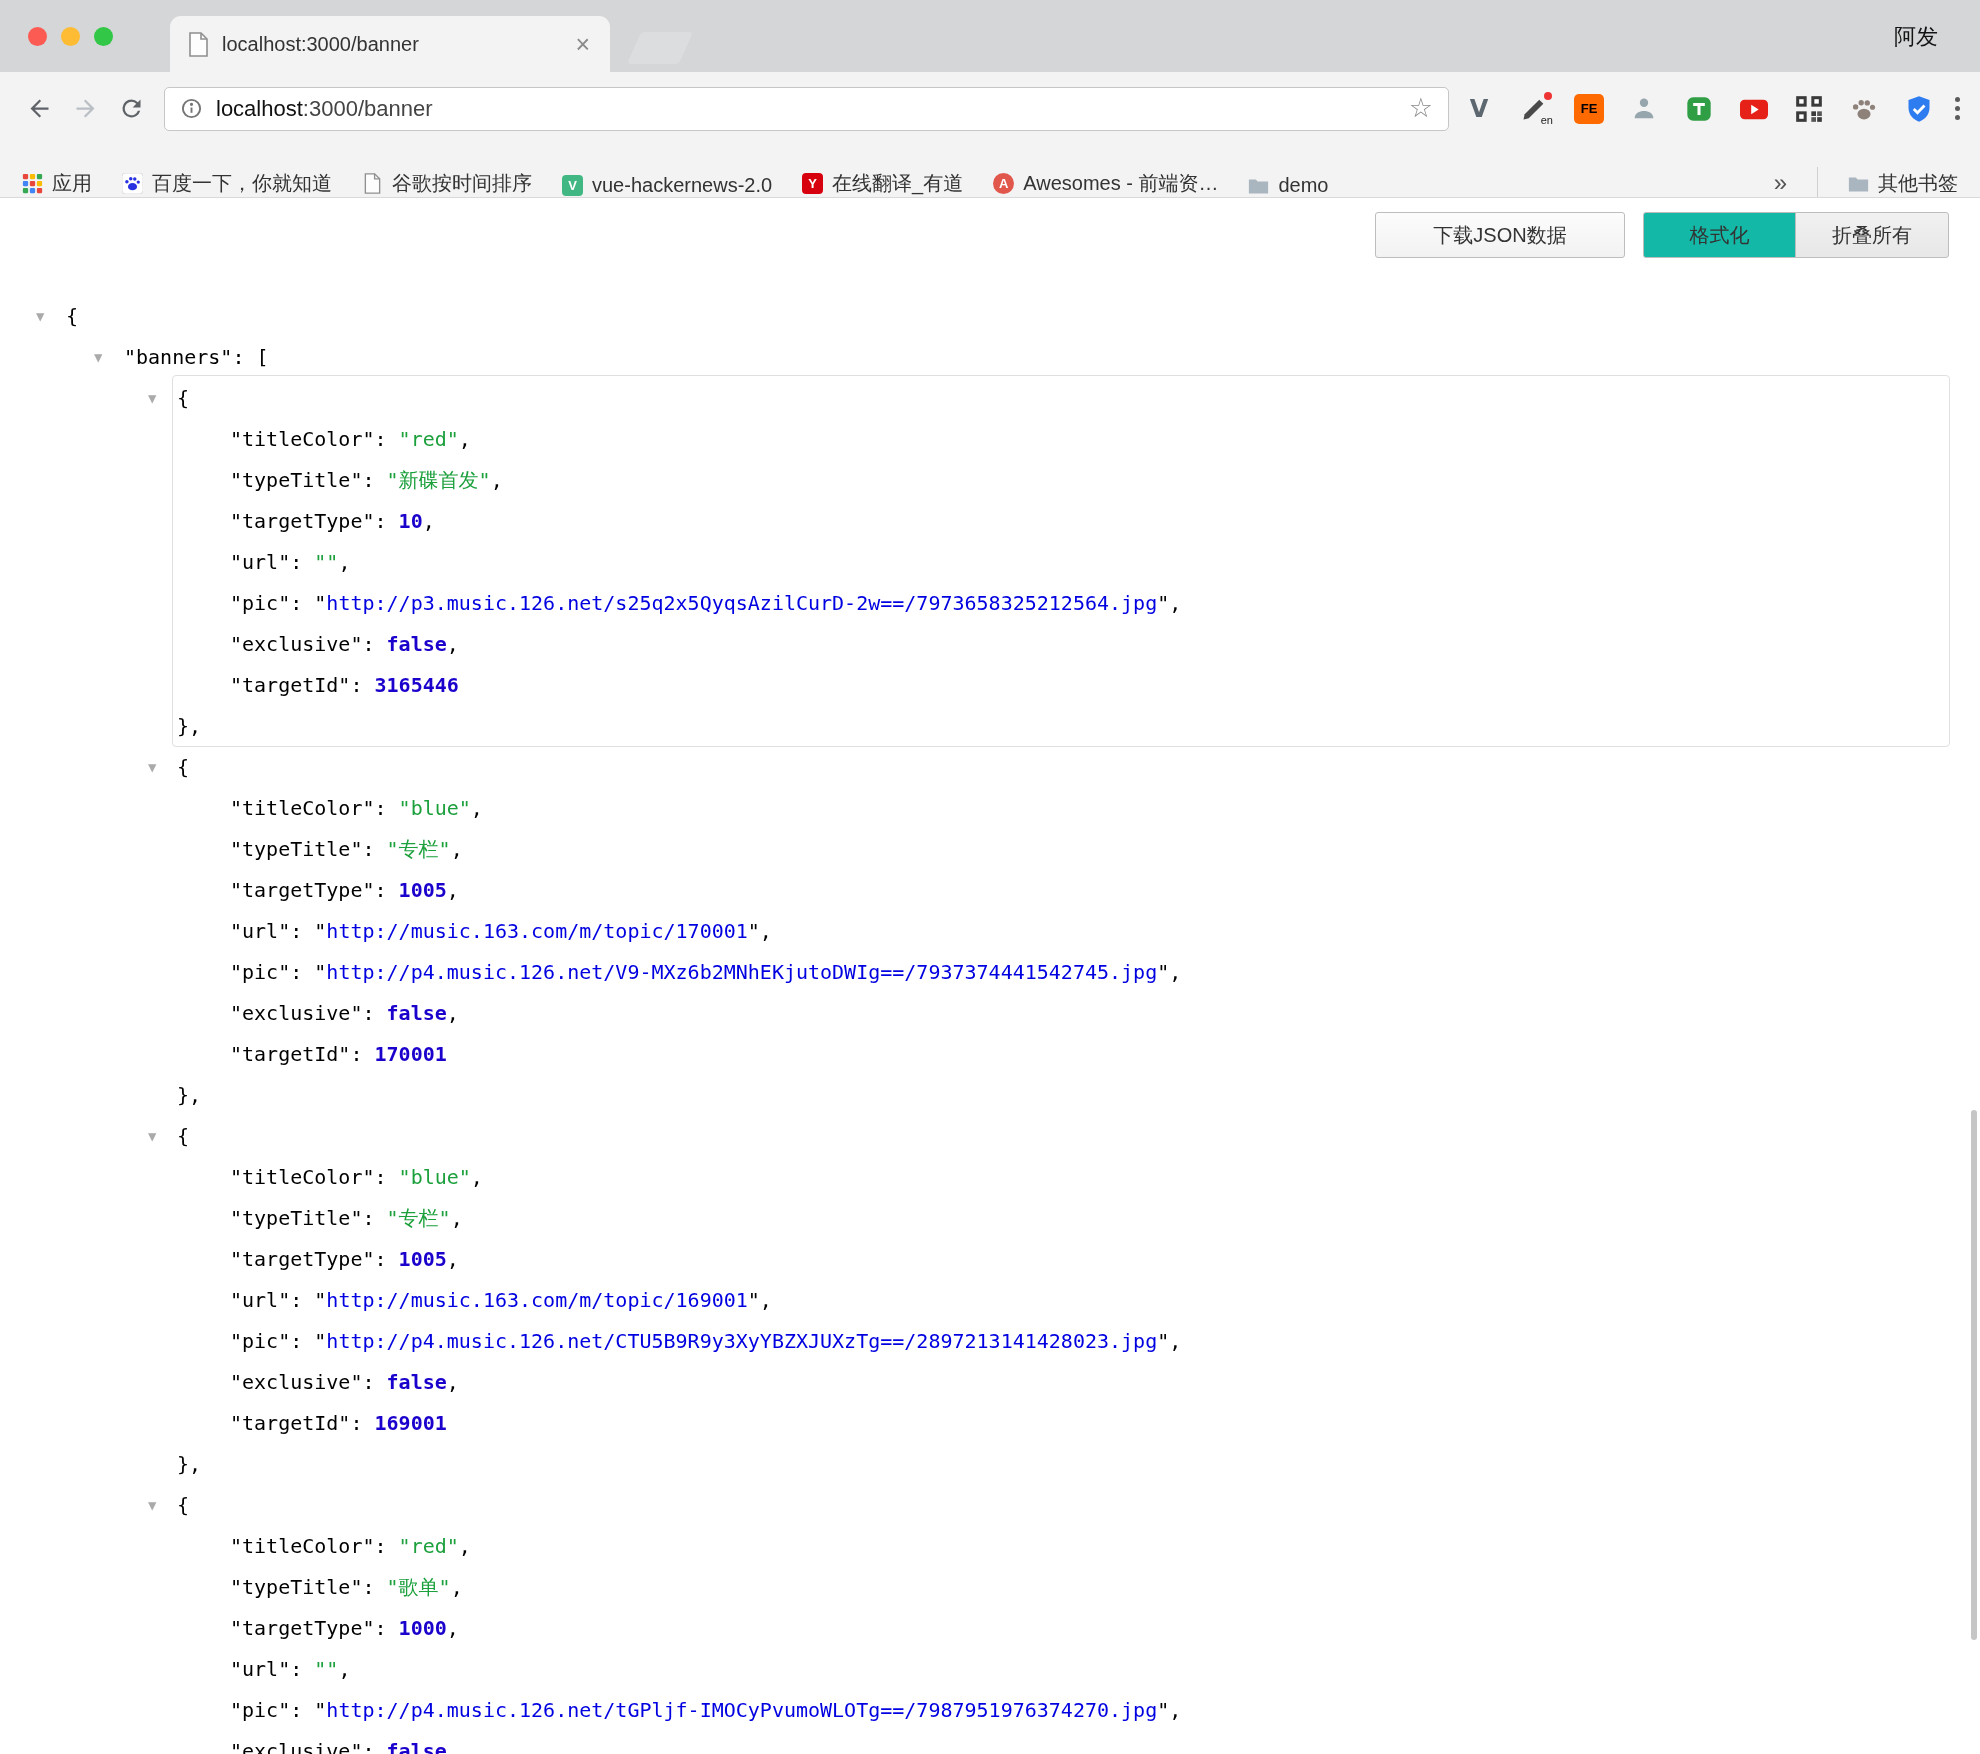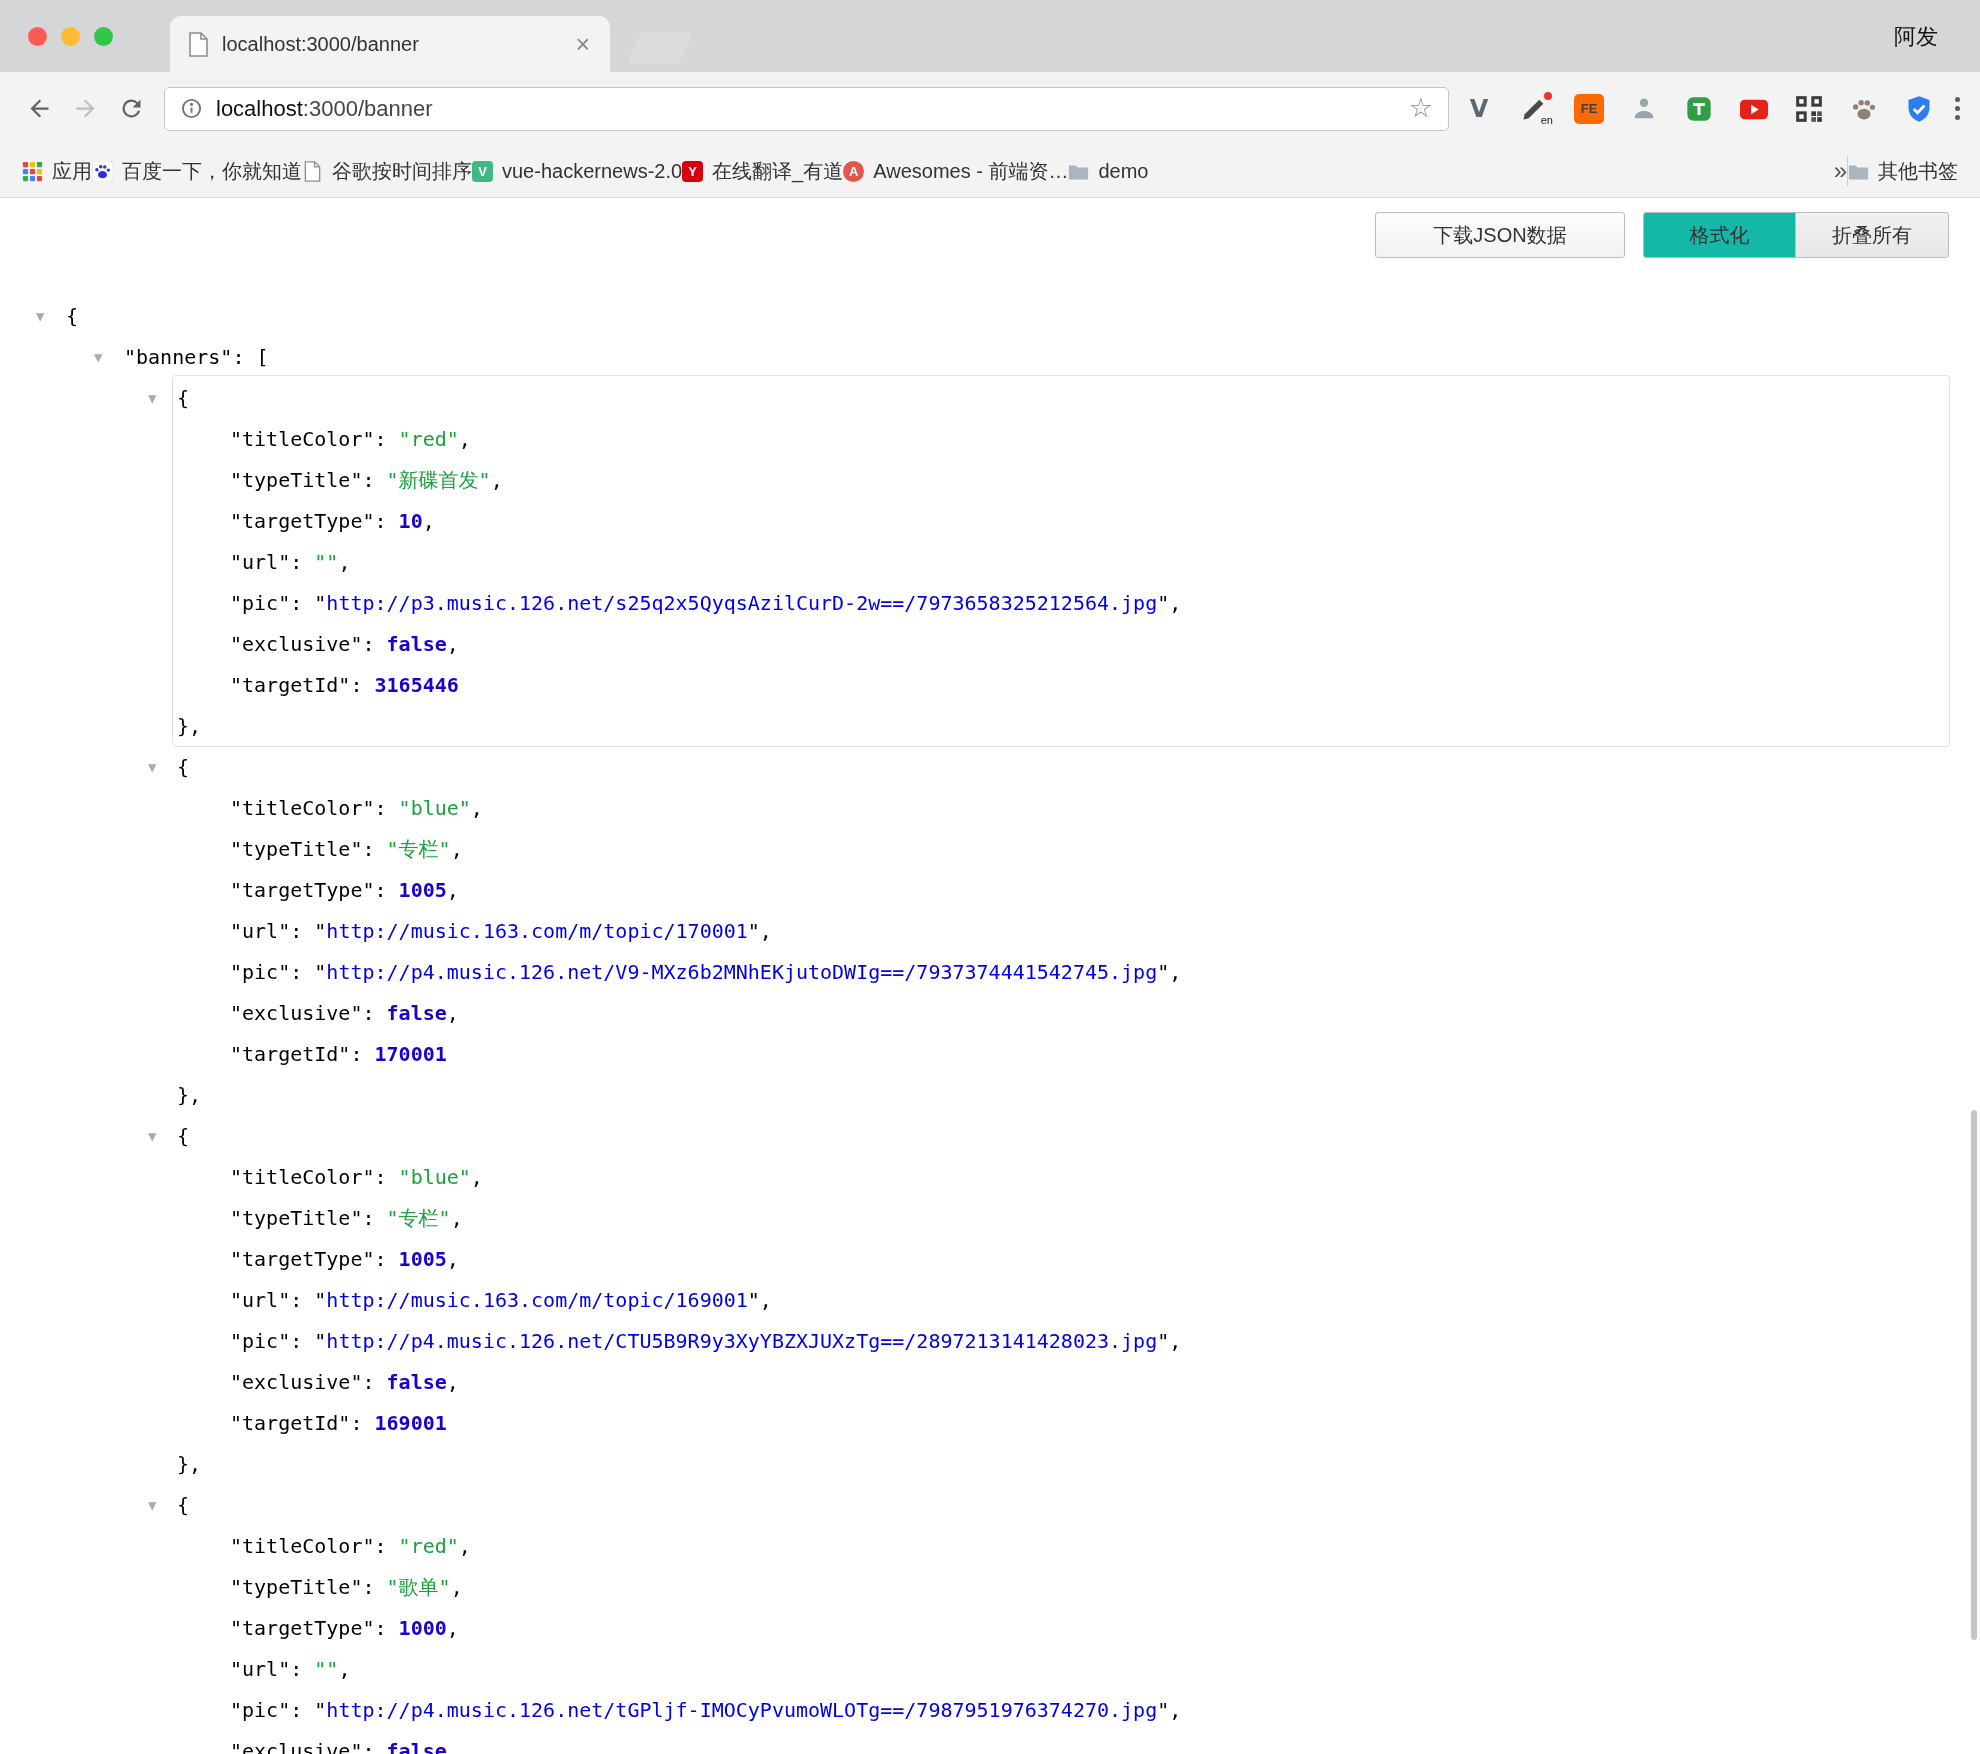--- a/index.html
+++ b/index.html
@@ -35,28 +35,28 @@
   .url .path { color:#444; }
   .star-icon { font-size:27px; color:#8a8a8a; margin-left:10px; line-height:1; }
   .extensions { display:flex; align-items:center; gap:23px; }
   .ext { width:32px; height:32px; display:flex; align-items:center; justify-content:center;
          position:relative; }
   .ext svg { width:28px; height:28px; display:block; }
   .vimium-v { font-size:24px; font-weight:bold; color:#5c6770; font-family:"DejaVu Sans", sans-serif; }
   .en-tag { position:absolute; right:-3px; bottom:-1px; font-size:11px; color:#222; }
   .red-dot { position:absolute; right:-2px; top:-1px; width:8px; height:8px; border-radius:50%;
              background:#e33; }
-  .fe-box { width:30px; height:30px; border-radius:5px; background:#ff6a00; color:#404040;
+  .fe-box { width:30px; height:30px; border-radius:5px; background:#ff6a00; color:#000000;
             font-size:13px; font-weight:bold; display:flex; align-items:center; justify-content:center; }
   .dots { display:flex; flex-direction:column; gap:4px; margin-left:16px; padding:4px; }
   .dots i { width:5px; height:5px; border-radius:50%; background:#5a5a5a; display:block; }
 
   
   .bookmarks { height:53px; background:#f3f3f3; border-bottom:1px solid #d9d9d9;
-               display:flex; align-items:center; padding:0 22px; }
+               display:flex; align-items:flex-end; padding:0 22px; gap:30px; }
   .bm { display:flex; align-items:center; gap:9px; font-size:20px; color:#333;
         white-space:nowrap; }
   .bm svg { width:21px; height:21px; display:block; }
   .bm .letter-box { width:21px; height:21px; border-radius:4px; color:#fff; font-size:13px;
                     font-weight:bold; display:flex; align-items:center; justify-content:center; }
   .bm-spacer { flex:1; }
   .chevron { font-size:24px; color:#555; }
   .bm-divider { width:1px; height:30px; background:#cfcfcf; }
 
   

